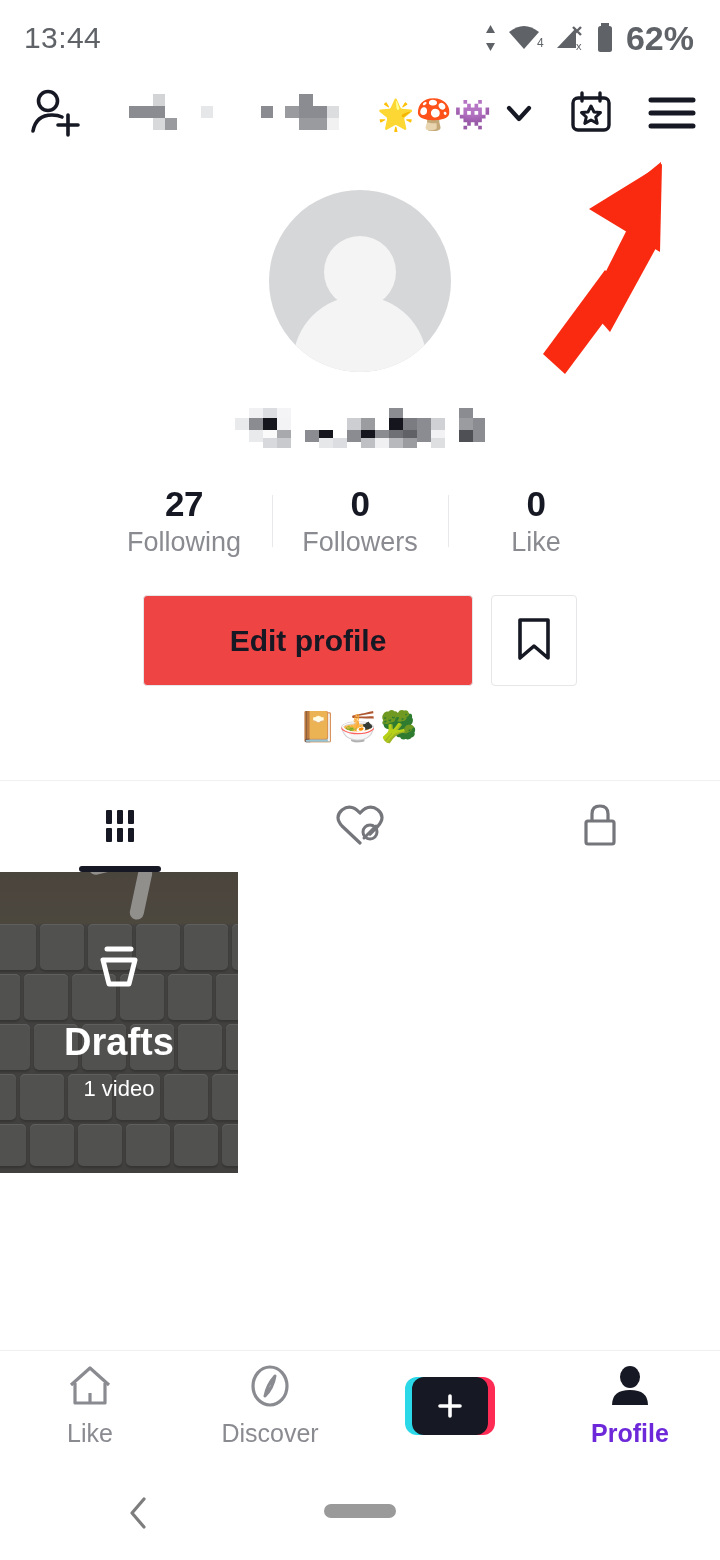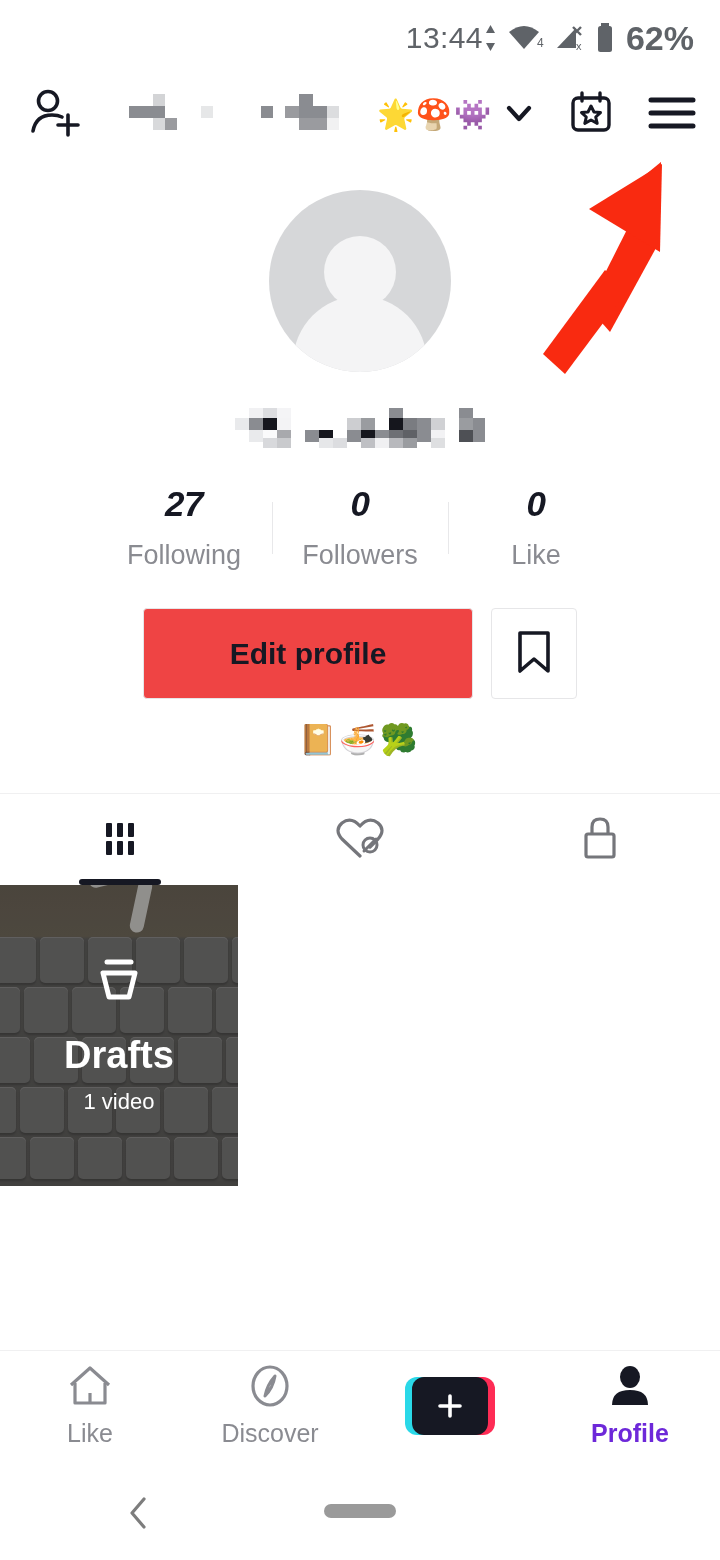--- a/index.html
+++ b/index.html
@@ -8,22 +8,22 @@
     font-family:"Liberation Sans", sans-serif;
     background:#ffffff;
     color:#161823;
     position:relative;
     overflow:hidden;
   }
 
   
   .statusbar {
     height:76px;
-    display:flex; align-items:center; justify-content:flex-end;
-    padding:0 26px 0 16px;
+    display:flex; align-items:center; justify-content:space-between;
+    padding:0 26px 0 24px;
   }
   .status-time { font-size:30px; color:#5f6368; letter-spacing:.4px; }
   .status-right { display:flex; align-items:center; gap:9px; }
   .status-right svg { display:block; }
   .status-batt-text { font-size:34px; color:#5f6368; margin-left:2px;font-weight:bold; }
 
   
   .topnav {
     height:78px;
     display:flex; align-items:center;
@@ -60,22 +60,22 @@
     width:134px; height:110px; border-radius:67px 67px 0 0; background:#f4f4f5;
   }
 
   .username-mosaic { margin-top:36px; height:42px; }
 
   .stats {
     display:flex; align-items:center; justify-content:center;
     margin-top:34px; width:100%;
   }
   .stat { width:175px; text-align:center; }
-  .stat-num { font-size:35px; font-weight:bold; color:#161823; letter-spacing:-.5px;font-style:italic; }
-  .stat-label { font-size:27px; color:#8a8b91; margin-top:16px; }
+  .stat-num { font-size:35px; font-weight:bold; color:#161823; letter-spacing:-.5px; }
+  .stat-label { font-size:27px; color:#8a8b91; margin-top:3px; }
   .stat-div { width:1px; height:52px; background:#e8e8ea; }
 
   .actions { display:flex; align-items:center; gap:18px; margin-top:37px; }
   .btn-edit {
     width:330px; height:91px;
     border:1px solid #e6e6e8; border-radius:4px; background:#ef4444;
     display:flex; align-items:center; justify-content:center;
     font-size:30px; font-weight:bold; color:#161823;
   }
   .btn-bookmark {

